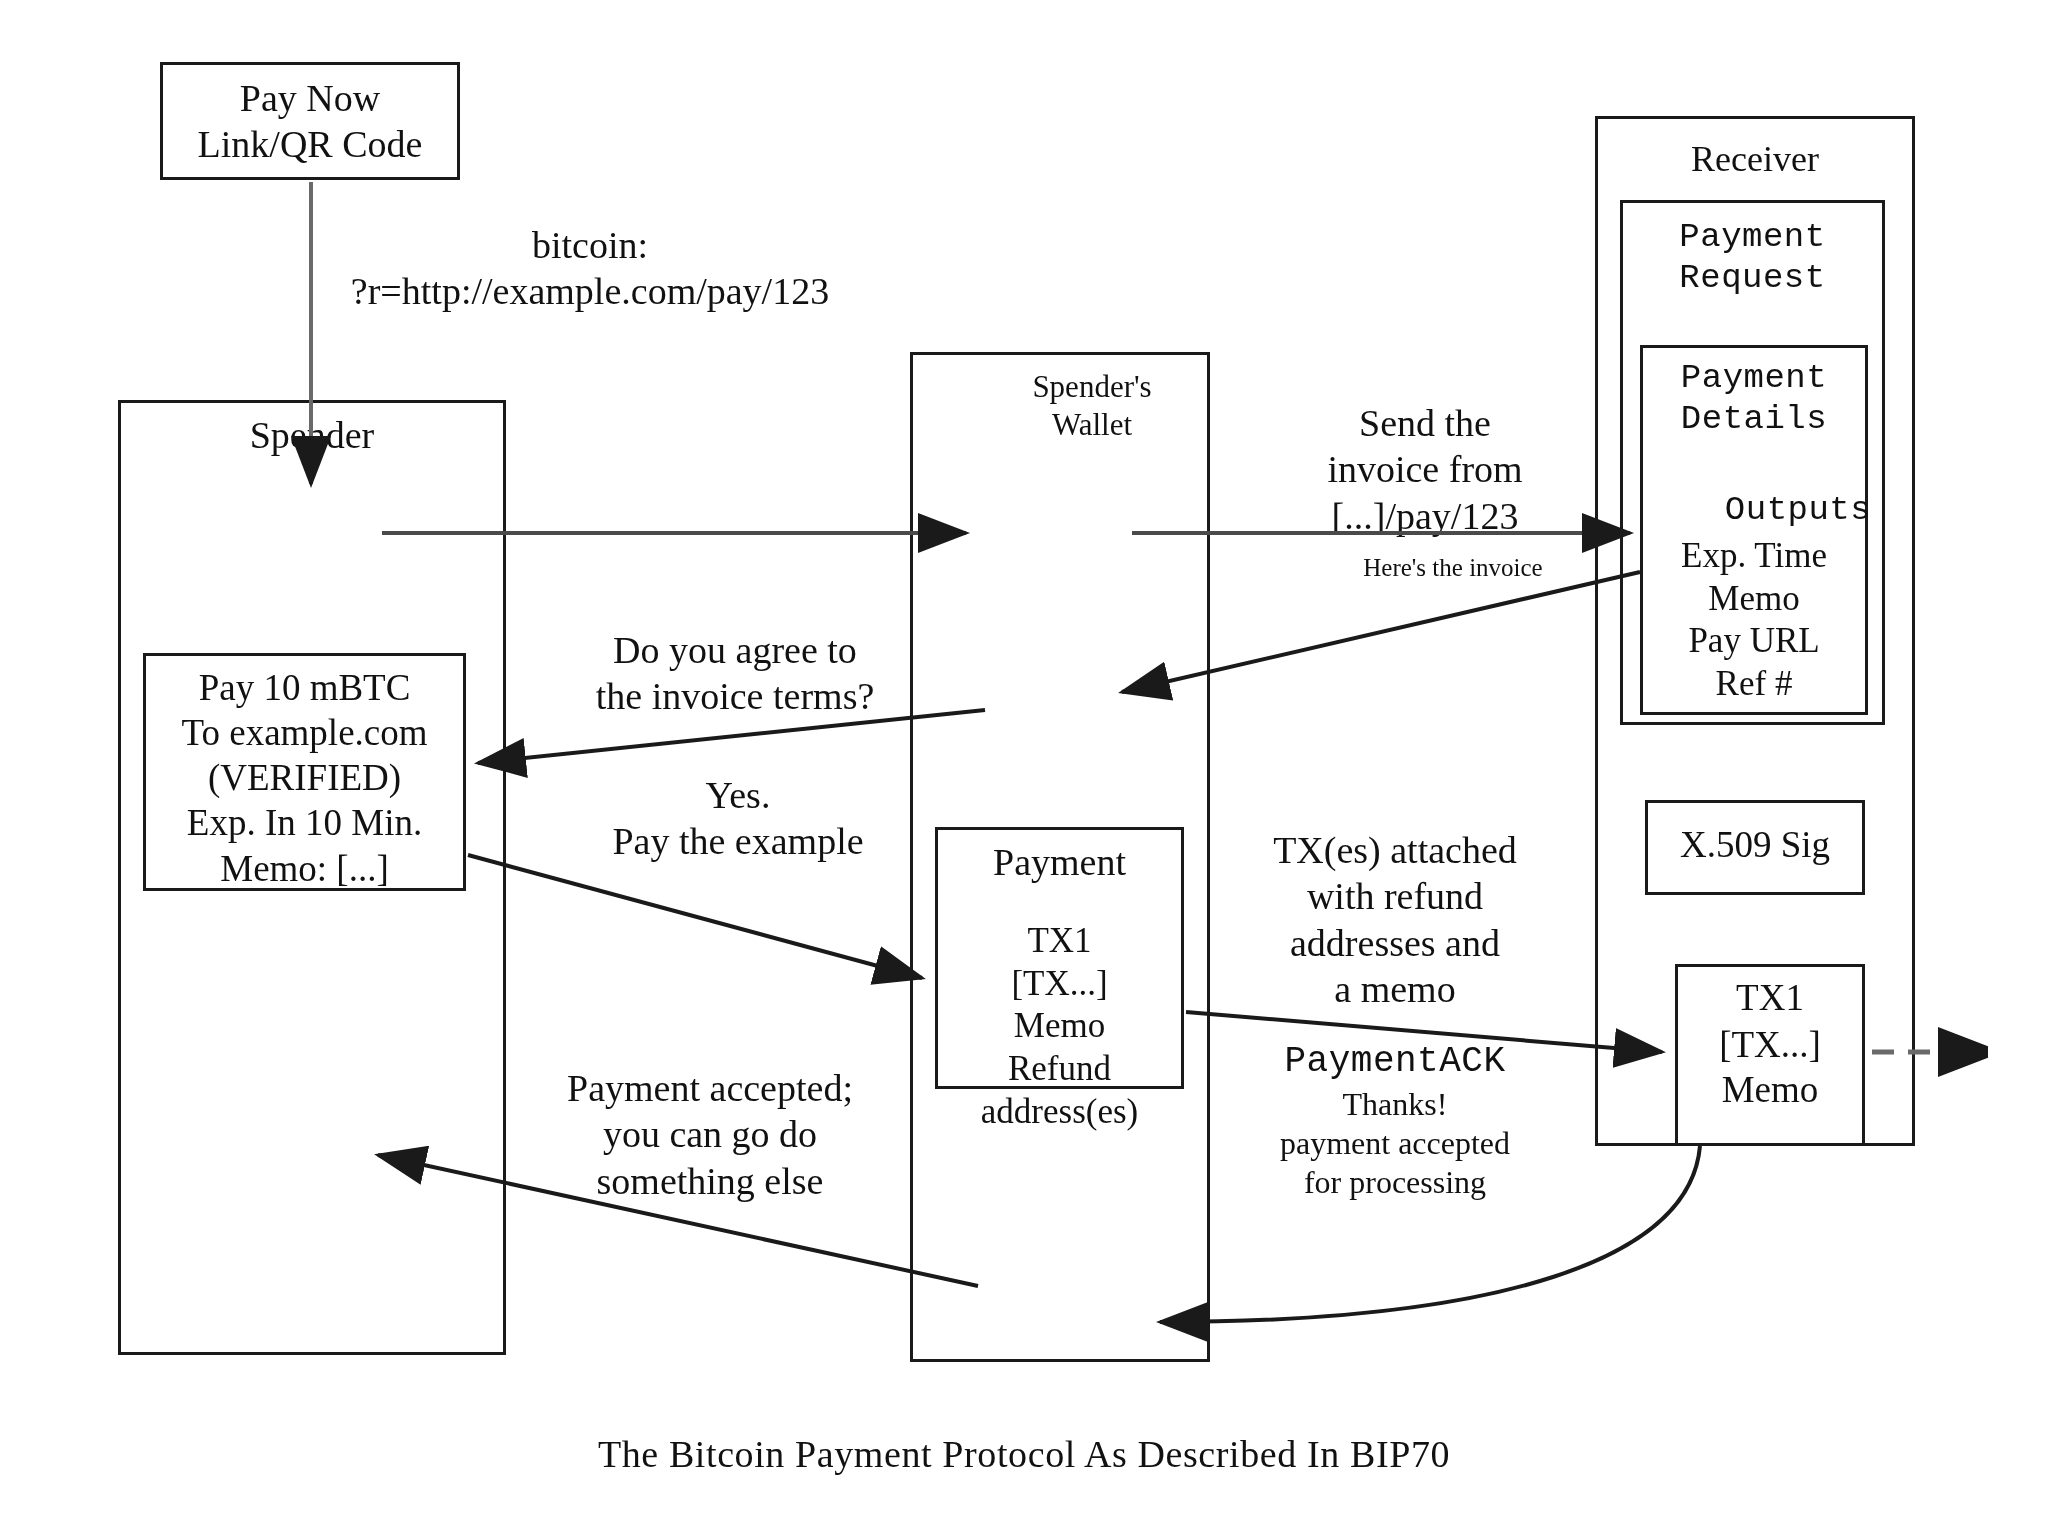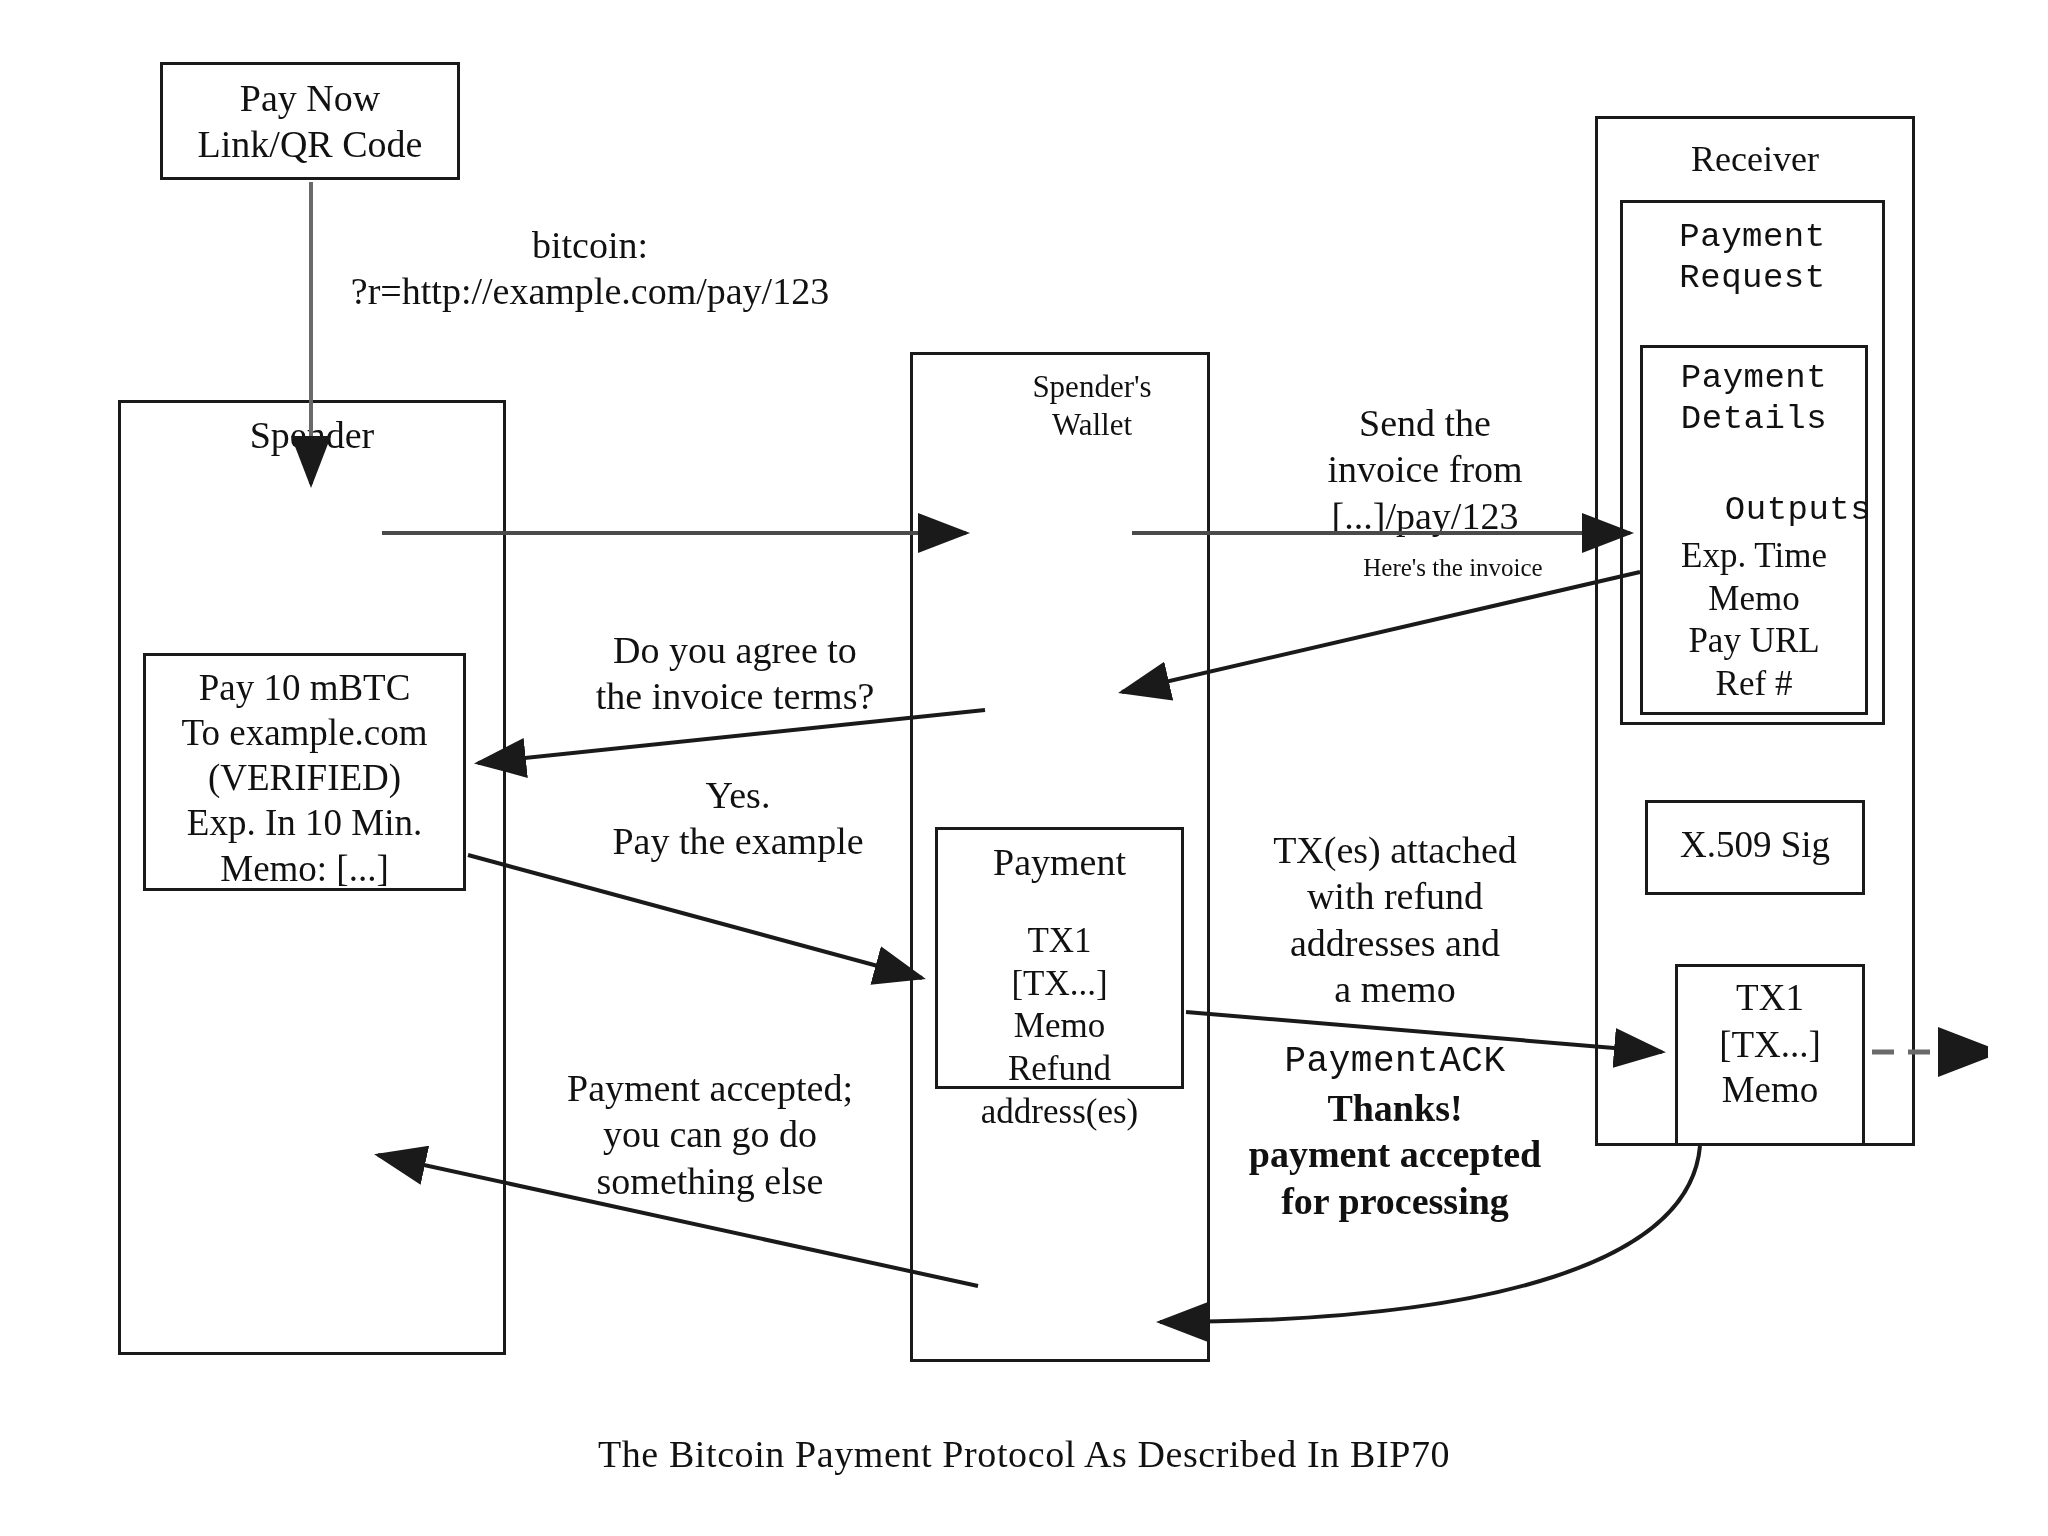--- a/index.html
+++ b/index.html
@@ -120,21 +120,21 @@
 
   <div class="lbl" style="left:558px; top:772px; width:360px; font-size:38px;">Yes.
 Pay the example</div>
 
   <div class="lbl" style="left:1215px; top:827px; width:360px; font-size:38px;">TX(es) attached
 with refund
 addresses and
 a memo</div>
 
   <div class="lbl mono" style="left:1215px; top:1040px; width:360px; font-size:36px;">PaymentACK</div>
-  <div class="lbl" style="left:1215px; top:1085px; width:360px; font-size:38px;font-weight:bold;">Thanks!
+  <div class="lbl" style="left:1215px; top:1085px; width:360px; font-size:32px;">Thanks!
 payment accepted
 for processing</div>
 
   <div class="lbl" style="left:520px; top:1065px; width:380px; font-size:38px;">Payment accepted;
 you can go do
 something else</div>
 
   <svg class="overlay" viewBox="0 0 2048 1536">
     <defs>
       <marker id="ah" markerWidth="13" markerHeight="10" refX="12" refY="5" orient="auto" markerUnits="strokeWidth">

